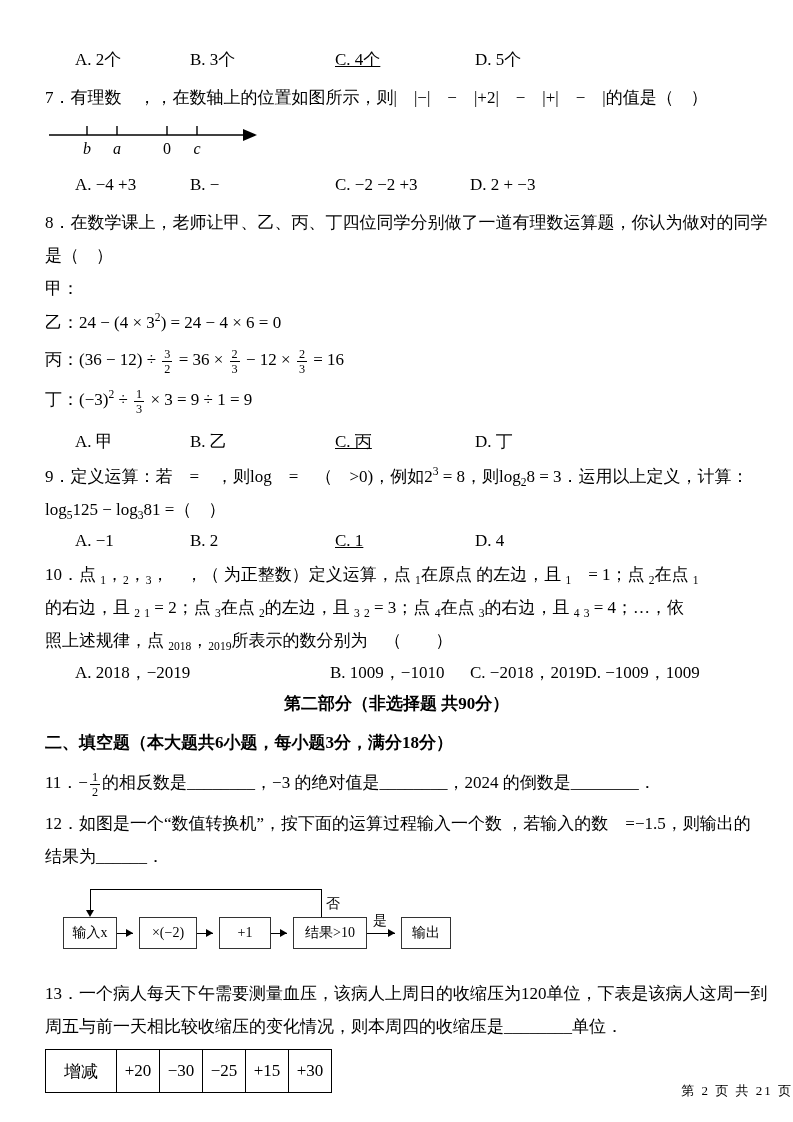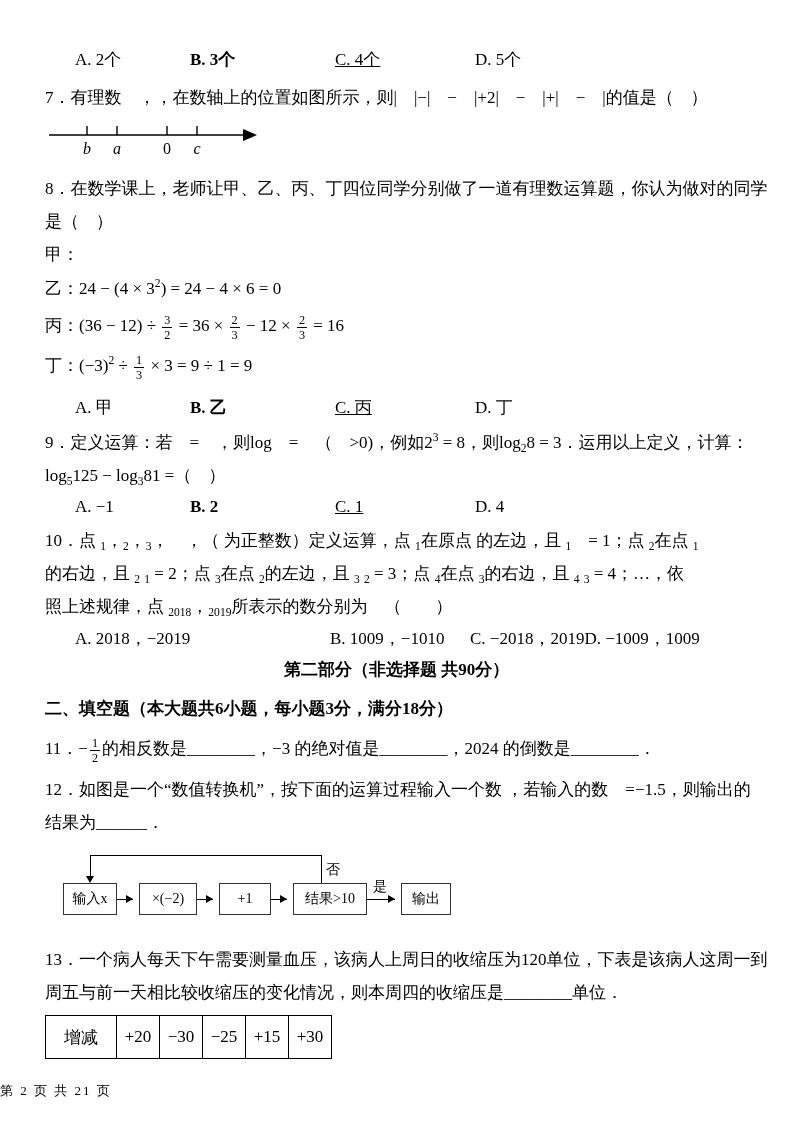--- a/index.html
+++ b/index.html
@@ -12,21 +12,21 @@
     font-family:"Liberation Serif","DejaVu Serif",serif;
     font-size:17px;
     box-sizing:border-box;
     padding:44px 45px 16px 45px;
     overflow:hidden;
   }
   .line { line-height:33px; white-space:nowrap; }
   .opts { display:flex; align-items:center; height:30px; padding-left:30px; white-space:nowrap; }
   .opts span { display:inline-block; }
   .opts-std span:nth-child(1){ width:115px; }
-  .opts-std span:nth-child(2){ width:145px;font-weight:bold; }
+  .opts-std span:nth-child(2){ width:145px; }
   .opts-std span:nth-child(3){ width:140px;text-decoration:underline; }
   .q7opts span:nth-child(1){ width:115px; }
   .q7opts span:nth-child(2){ width:145px; }
   .q7opts span:nth-child(3){ width:135px; }
   .q10opts span:nth-child(1){ width:255px; }
   .q10opts span:nth-child(2){ width:140px; }
   .q10opts span:nth-child(3){ width:auto; }
   .eq { line-height:34px; white-space:nowrap; display:flex; align-items:center; }
   .eq.tall { line-height:40px; height:40px; }
   sup { font-size:0.68em; vertical-align:super; line-height:0; }
@@ -53,21 +53,21 @@
   .fc-arrow-d { position:absolute; width:0; height:0;
                 border-left:4px solid transparent; border-right:4px solid transparent;
                 border-top:7px solid #000; }
   .fc-label { position:absolute; line-height:14px; }
   
   table.bp { border-collapse:collapse; margin:6px 0 0 0; }
   table.bp td { border:1px solid #000; height:42px; text-align:center; vertical-align:middle;
                 font-size:17px; padding:0; }
   table.bp td.c0 { width:70px; }
   table.bp td.c  { width:42px; }
-  .footer { position:absolute; left:0; right:0; bottom:22px; text-align:left;
+  .footer { position:absolute; left:0; right:0; bottom:22px; text-align:right;
             font-size:13px; letter-spacing:2px; }
 </style>
 </head>
 <body>
 
 <div class="page">
 
   <div class="opts opts-std">
     <span>A. 2个</span>
     <span>B. 3个</span>
@@ -83,20 +83,26 @@
     <line x1="40" y1="8" x2="40" y2="17" stroke-width="1.4"></line>
     <line x1="70" y1="8" x2="70" y2="17" stroke-width="1.4"></line>
     <line x1="120" y1="8" x2="120" y2="17" stroke-width="1.4"></line>
     <line x1="150" y1="8" x2="150" y2="17" stroke-width="1.4"></line>
     <text class="nl-label" x="40" y="36" text-anchor="middle">b</text>
     <text class="nl-label" x="70" y="36" text-anchor="middle">a</text>
     <text class="nl-label nl-zero" x="120" y="36" text-anchor="middle">0</text>
     <text class="nl-label" x="150" y="36" text-anchor="middle">c</text>
   </svg>
 
+  <div class="opts q7opts" style="margin-top:4px">
+    <span>A. −4 +3</span>
+    <span>B. −</span>
+    <span>C. −2 −2 +3</span>
+    <span>D. 2 + −3</span>
+  </div>
 
   <div class="line" style="margin-top:6px">8．在数学课上，老师让甲、乙、丙、丁四位同学分别做了一道有理数运算题，你认为做对的同学</div>
   <div class="line">是（　）</div>
 
   <div class="eq">
     <span>甲：</span>
   </div>
   <div class="eq">
     <span>乙：</span>
     <span><span>24 − (4 × 3</span><sup>2</sup><span>) = 24 − 4 × 6 = 0</span></span>

